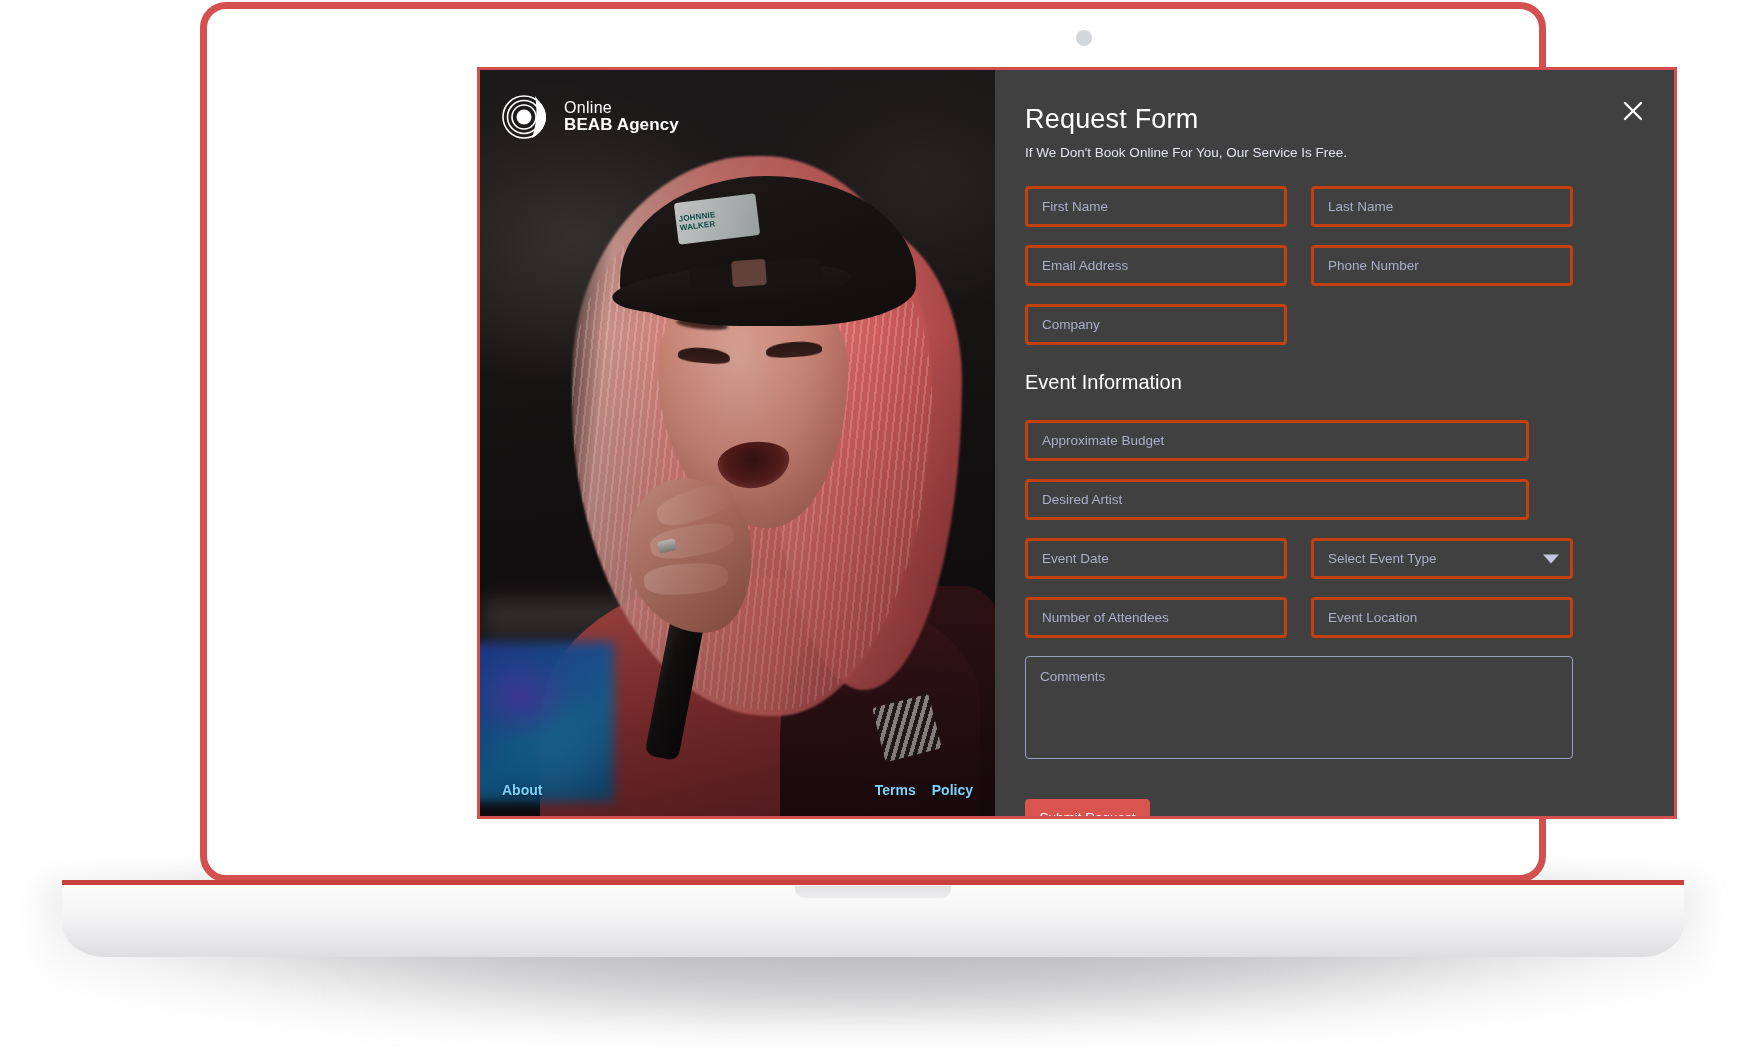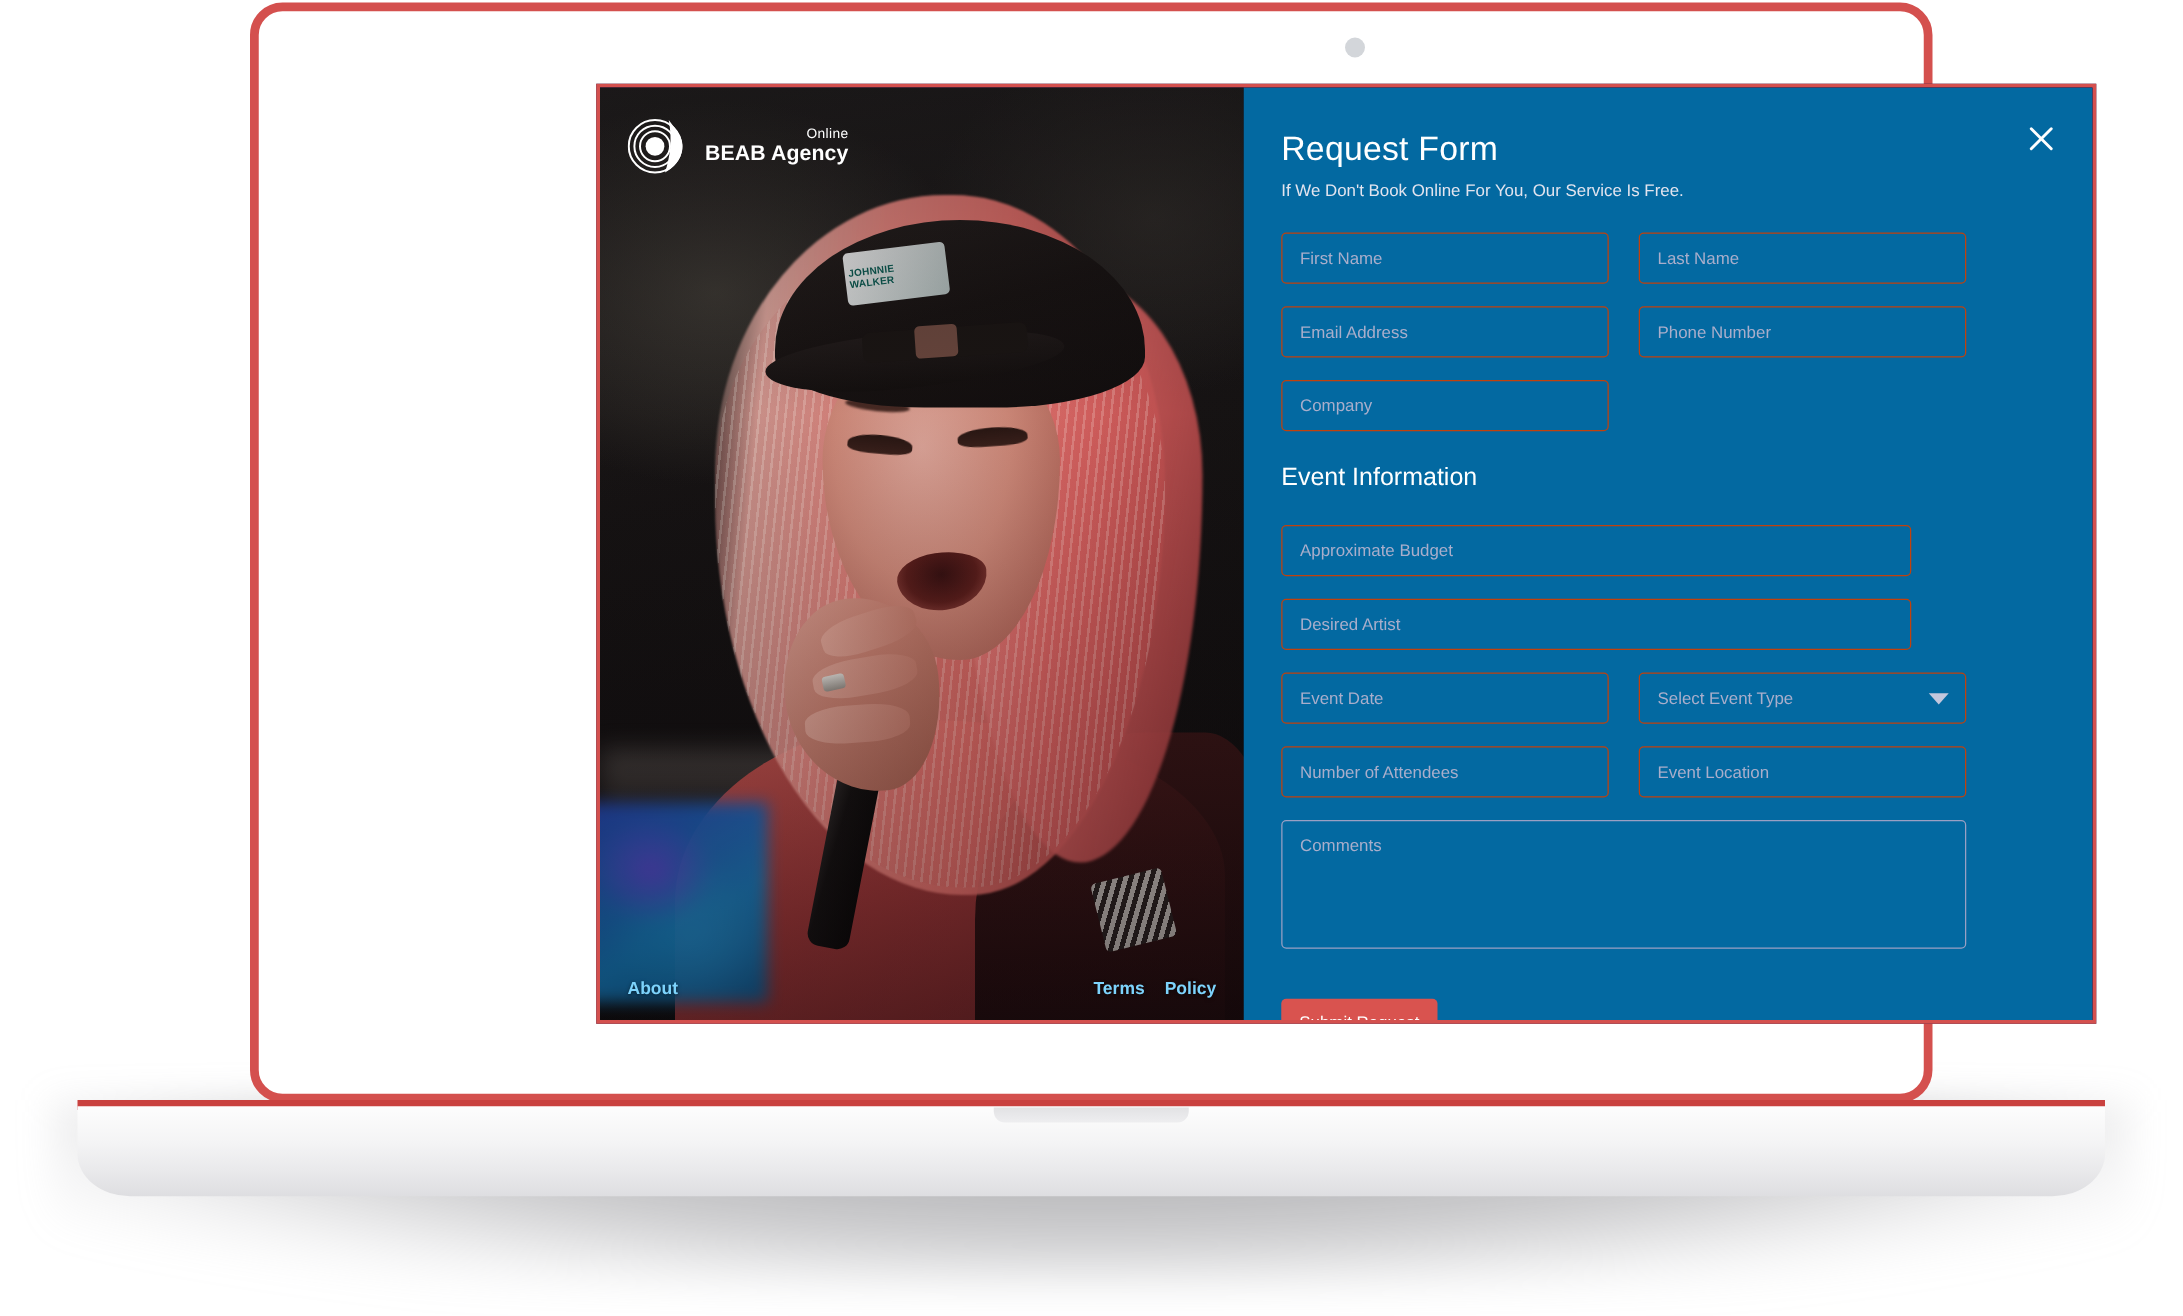--- a/index.html
+++ b/index.html
@@ -328,25 +328,24 @@
     position: absolute;
     left: 22px; top: 22px;
     display: flex;
     align-items: center;
     gap: 12px;
     z-index: 6;
   }
   .brand-mark { width: 50px; height: 50px; flex: none; }
   .brand-text { line-height: 1.05; }
   .brand-sub {
-    font-size: 11px;
+    font-size: 16px;
     color: #ffffff;
     letter-spacing: 0.3px;
     margin-bottom: 0;
-    text-align: right;
   }
   .brand-title {
     font-size: 17px;
     font-weight: bold;
     color: #ffffff;
     letter-spacing: 0.1px;
   }
 
   
   .photo-footer {
@@ -363,21 +362,21 @@
     font-weight: bold;
     color: #7dd3fc;
     cursor: pointer;
     text-shadow: 0 1px 3px rgba(0,0,0,0.55);
   }
 
   
   .form-panel {
     position: relative;
     flex: 1;
-    background: #0369a1;
+    background: #404040;
     padding: 34px 40px 0 30px;
   }
 
   .close-btn {
     position: absolute;
     right: 26px; top: 26px;
     width: 30px; height: 30px;
     cursor: pointer;
     display: flex; align-items: center; justify-content: center;
   }
@@ -396,21 +395,21 @@
   }
 
   .row { display: flex; gap: 24px; margin-bottom: 18px; }
   .col-half { width: 262px; flex: none; }
   .col-full { width: 504px; flex: none; }
 
   .fld {
     width: 100%;
     height: 41px;
     background: transparent;
-    border: 1px solid #c2410c;
+    border: 3px solid #c2410c;
     border-radius: 4px;
     color: #d7dbec;
     font-size: 13.5px;
     font-family: "Liberation Sans", sans-serif;
     padding: 0 14px;
     outline: none;
   }
   .fld::placeholder { color: #a9aecb; opacity: 1; }
 
   .select-wrap { position: relative; }

